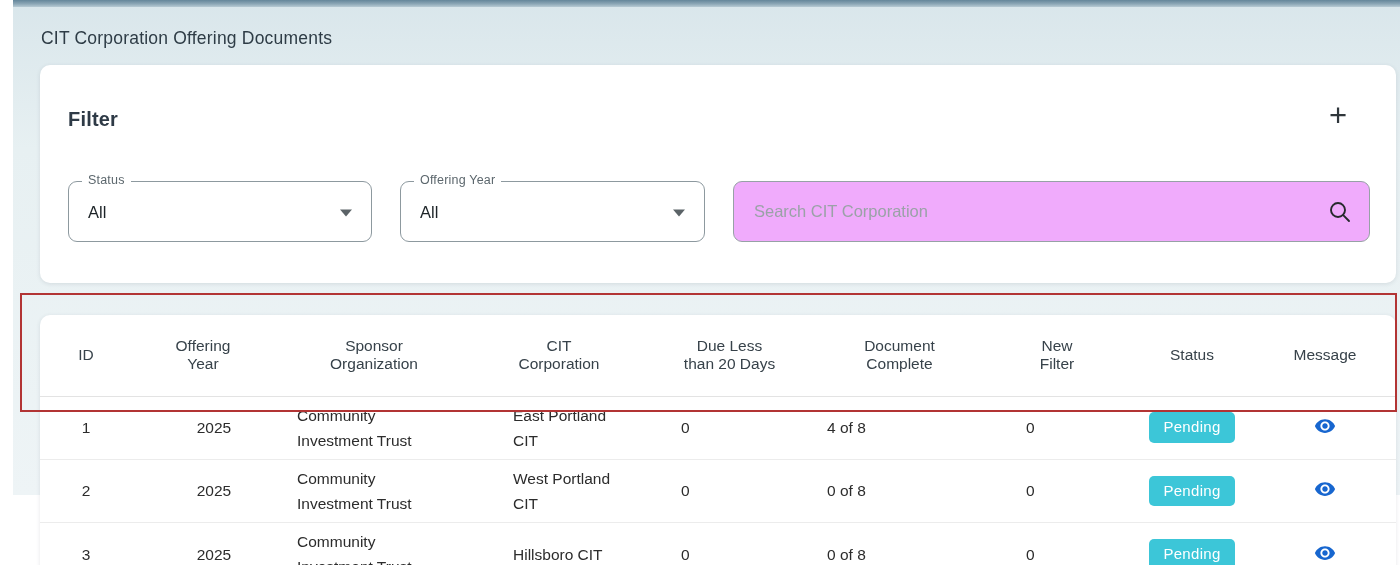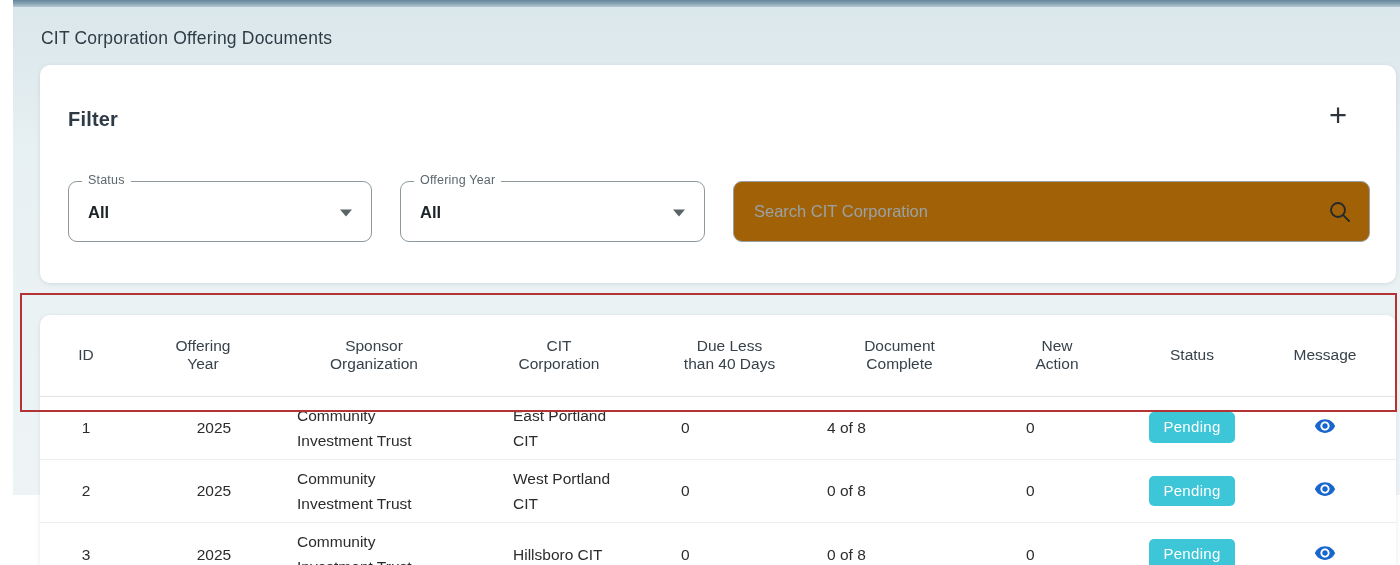--- a/index.html
+++ b/index.html
@@ -24,29 +24,29 @@
   .plus-btn { position:absolute; right:40px; top:33px; width:36px; height:36px;
               border:none; background:transparent; color:#2f363b; font-size:31px;
               font-weight:300; line-height:36px; text-align:center; cursor:pointer; }
 
   
   .mselect { position:absolute; height:61px; border:1px solid #8d999f; border-radius:9px;
              background:#fff; cursor:pointer; }
   .mselect .flabel { position:absolute; top:-9px; left:13px; background:#fff;
                      padding:0 6px; font-size:12.5px; color:#5c676d; letter-spacing:.2px; }
   .mselect .val { position:absolute; left:19px; top:50%; transform:translateY(-50%);
-                  font-size:16.5px; color:#1c2327; font-weight:700; }
+                  font-size:16.5px; color:#1c2327; font-weight:400; }
   .mselect .arrow { position:absolute; right:19px; top:50%; transform:translateY(-35%);
                     width:0; height:0; border-left:6px solid transparent;
                     border-right:6px solid transparent; border-top:7px solid #5b6367; }
   .sel-status { left:28px; top:116px; width:304px; }
   .sel-year   { left:360px; top:116px; width:305px; }
 
   .search-box { position:absolute; left:693px; top:116px; width:637px; height:61px;
-                border:1px solid #97a1a6; border-radius:9px; background:#a16207; }
+                border:1px solid #97a1a6; border-radius:9px; background:#f0abfc; }
   .search-box input { position:absolute; left:20px; top:0; width:560px; height:100%;
                       border:none; outline:none; font-size:16.5px; color:#1c2327;
                       font-family:"Liberation Sans", sans-serif; background:transparent; }
   .search-box input::placeholder { color:#9aa2a7; opacity:1; }
   .search-ic { position:absolute; right:16px; top:50%; transform:translateY(-50%);
                width:26px; height:26px; cursor:pointer; }
 
   
   .table-card { left:40px; top:315px; width:1356px; height:280px; border-radius:10px; }
   table { width:1356px; border-collapse:collapse; table-layout:fixed; }
@@ -127,25 +127,25 @@
       <thead>
         <tr>
           <th>ID</th>
           <th>Offering
 Year</th>
           <th>Sponsor
 Organization</th>
           <th>CIT
 Corporation</th>
           <th>Due Less
-than 40 Days</th>
+than 20 Days</th>
           <th>Document
 Complete</th>
           <th>New
-Action</th>
+Filter</th>
           <th>Status</th>
           <th>Message</th>
         </tr>
       </thead>
       <tbody>
         <tr>
           <td>1</td>
           <td>2025</td>
           <td><span class="wrap-sponsor">Community Investment Trust</span></td>
           <td><span class="wrap-cit">East Portland CIT</span></td>

